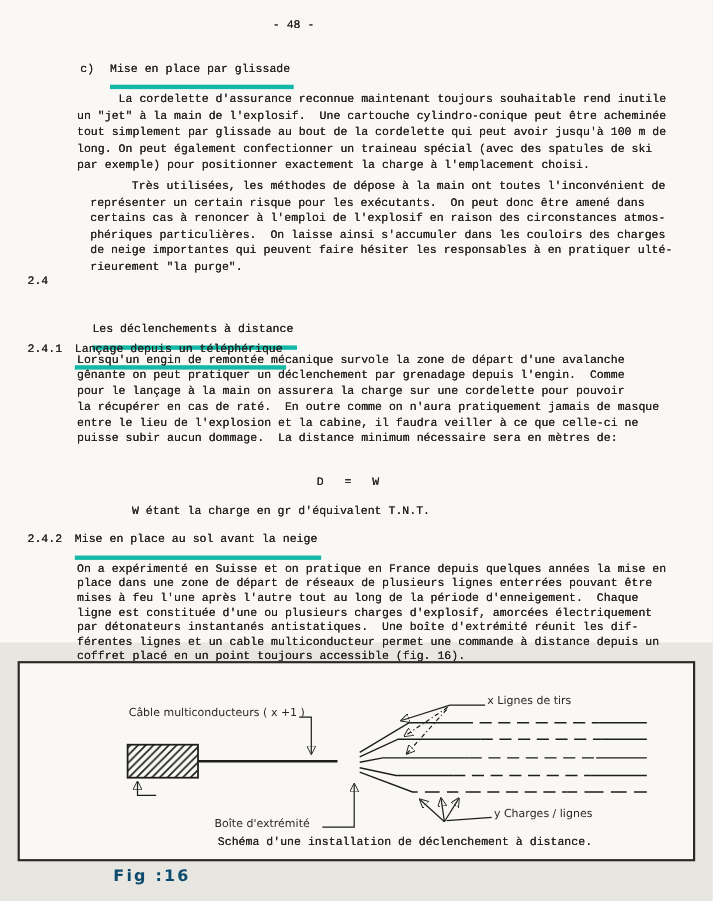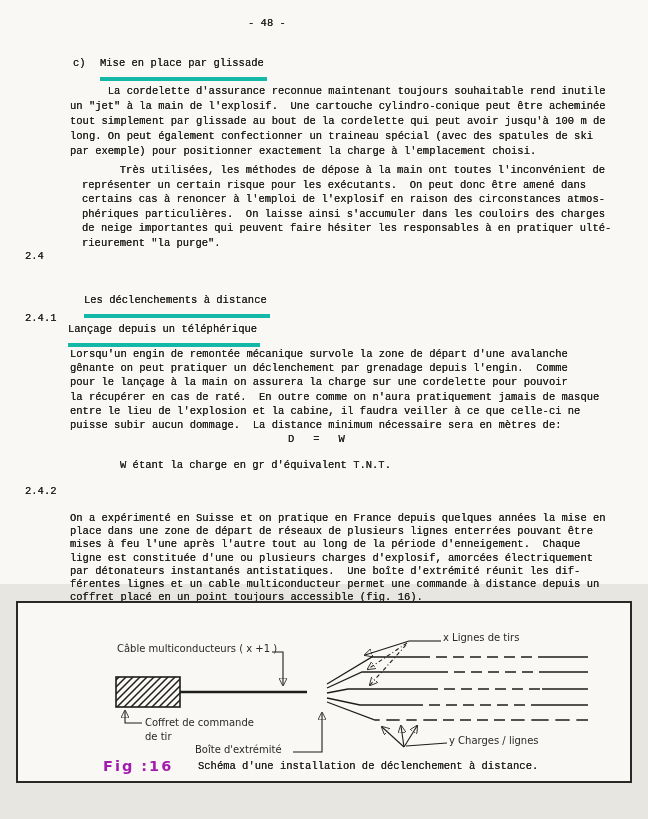--- a/index.html
+++ b/index.html
@@ -5,21 +5,21 @@
   html,body{margin:0;padding:0;}
   body{width:648px;height:819px;overflow:hidden;background:#e8e6e0;}
   .page{position:absolute;left:0;top:0;width:648px;height:584px;background:#f9f8f4;color:#242220;}
   .abs{position:absolute;}
   .mono{font-family:"Liberation Mono","DejaVu Sans Mono",monospace;font-size:10.5px;color:#242220;
         text-shadow:0 0 0.5px currentColor;}
   .para{white-space:pre;letter-spacing:0;}
   .u{border-bottom:4px solid #14b8a6;padding-bottom:8px;padding-right:3px;}
   .hand{font-family:"DejaVu Sans","Liberation Sans",sans-serif;font-size:10px;color:#2a2926;white-space:pre-line;}
   .figbold{font-family:"DejaVu Sans","Liberation Sans",sans-serif;font-weight:bold;font-size:14.5px;
-           letter-spacing:2px;color:#a21caf;}
+           letter-spacing:2px;color:#0c4a6e;margin-top:31px;}
   .capt{font-weight:normal;}
   .figure{position:absolute;left:16px;top:601px;width:612px;height:178px;border:2px solid #2a2926;background:#f9f8f4;}
   svg{position:absolute;left:0;top:0;}
   svg line,svg path,svg polyline{stroke:#1d1d1b;fill:none;}
 </style>
 </head>
 <body>
 
 <div class="page">
 
@@ -36,31 +36,32 @@
 représenter un certain risque pour les exécutants.  On peut donc être amené dans
 certains cas à renoncer à l'emploi de l'explosif en raison des circonstances atmos-
 phériques particulières.  On laisse ainsi s'accumuler dans les couloirs des charges
 de neige importantes qui peuvent faire hésiter les responsables à en pratiquer ulté-
 rieurement "la purge".</div>
 
   <span class="abs mono" style="left:25px;top:250px;">2.4</span>
   <span class="abs mono u" style="left:84px;top:250px;margin-top:44px;">Les déclenchements à distance</span>
 
   <span class="abs mono" style="left:25px;top:312px;">2.4.1</span>
-  <span class="abs mono u" style="left:68px;top:312px;margin-top:11px;">Lançage depuis un téléphérique</span>
-  <div class="abs mono para" style="left:70px;top:347px;line-height:14.2px;">Lorsqu'un engin de remontée mécanique survole la zone de départ d'une avalanche
+  <span class="abs mono u" style="left:68px;top:312px;">Lançage depuis un téléphérique</span>
+  <div class="abs mono para" style="left:70px;top:321px;line-height:14.2px;">Lorsqu'un engin de remontée mécanique survole la zone de départ d'une avalanche
 gênante on peut pratiquer un déclenchement par grenadage depuis l'engin.  Comme
 pour le lançage à la main on assurera la charge sur une cordelette pour pouvoir
 la récupérer en cas de raté.  En outre comme on n'aura pratiquement jamais de masque
 entre le lieu de l'explosion et la cabine, il faudra veiller à ce que celle-ci ne
 puisse subir aucun dommage.  La distance minimum nécessaire sera en mètres de:</div>
   <div class="abs mono para" style="left:288px;top:433px;">D   =   W</div>
   <div class="abs mono para" style="left:120px;top:459px;">W étant la charge en gr d'équivalent T.N.T.</div>
 
   <span class="abs mono" style="left:25px;top:485px;">2.4.2</span>
+  <span class="abs mono u" style="left:68px;top:485px;">Mise en place au sol avant la neige</span>
   <div class="abs mono para" style="left:70px;top:512px;line-height:13.2px;">On a expérimenté en Suisse et on pratique en France depuis quelques années la mise en
 place dans une zone de départ de réseaux de plusieurs lignes enterrées pouvant être
 mises à feu l'une après l'autre tout au long de la période d'enneigement.  Chaque
 ligne est constituée d'une ou plusieurs charges d'explosif, amorcées électriquement
 par détonateurs instantanés antistatiques.  Une boîte d'extrémité réunit les dif-
 férentes lignes et un cable multiconducteur permet une commande à distance depuis un
 coffret placé en un point toujours accessible (fig. 16).</div>
 
   <div class="figure">
 
@@ -139,21 +140,19 @@
       <g stroke-width="1.1">
         <line x1="429" y1="140" x2="388" y2="143"></line>
         <line x1="386" y1="144" x2="364" y2="124" marker-end="url(#arr)"></line>
         <line x1="386" y1="144" x2="383" y2="123" marker-end="url(#arr)"></line>
         <line x1="386" y1="144" x2="399" y2="123" marker-end="url(#arr)"></line>
       </g>
     </svg>
 
     <div class="abs hand" style="left:99px;top:40px;">Câble multiconducteurs ( x +1 )</div>
     <div class="abs hand" style="left:425px;top:29px;">x Lignes de tirs</div>
-    <div class="abs hand" style="left:127px;top:113px;line-height:14px;">Coffret de commande
-de tir</div>
     <div class="abs hand" style="left:177px;top:141px;">Boîte d'extrémité</div>
     <div class="abs hand" style="left:431px;top:132px;">y Charges / lignes</div>
     <div class="abs figbold" style="left:85px;top:155px;">Fig :16</div>
     <div class="abs mono capt" style="left:180px;top:157px;">Schéma d'une installation de déclenchement à distance.</div>
   </div>
 
 </div>
 
 </body></html>

